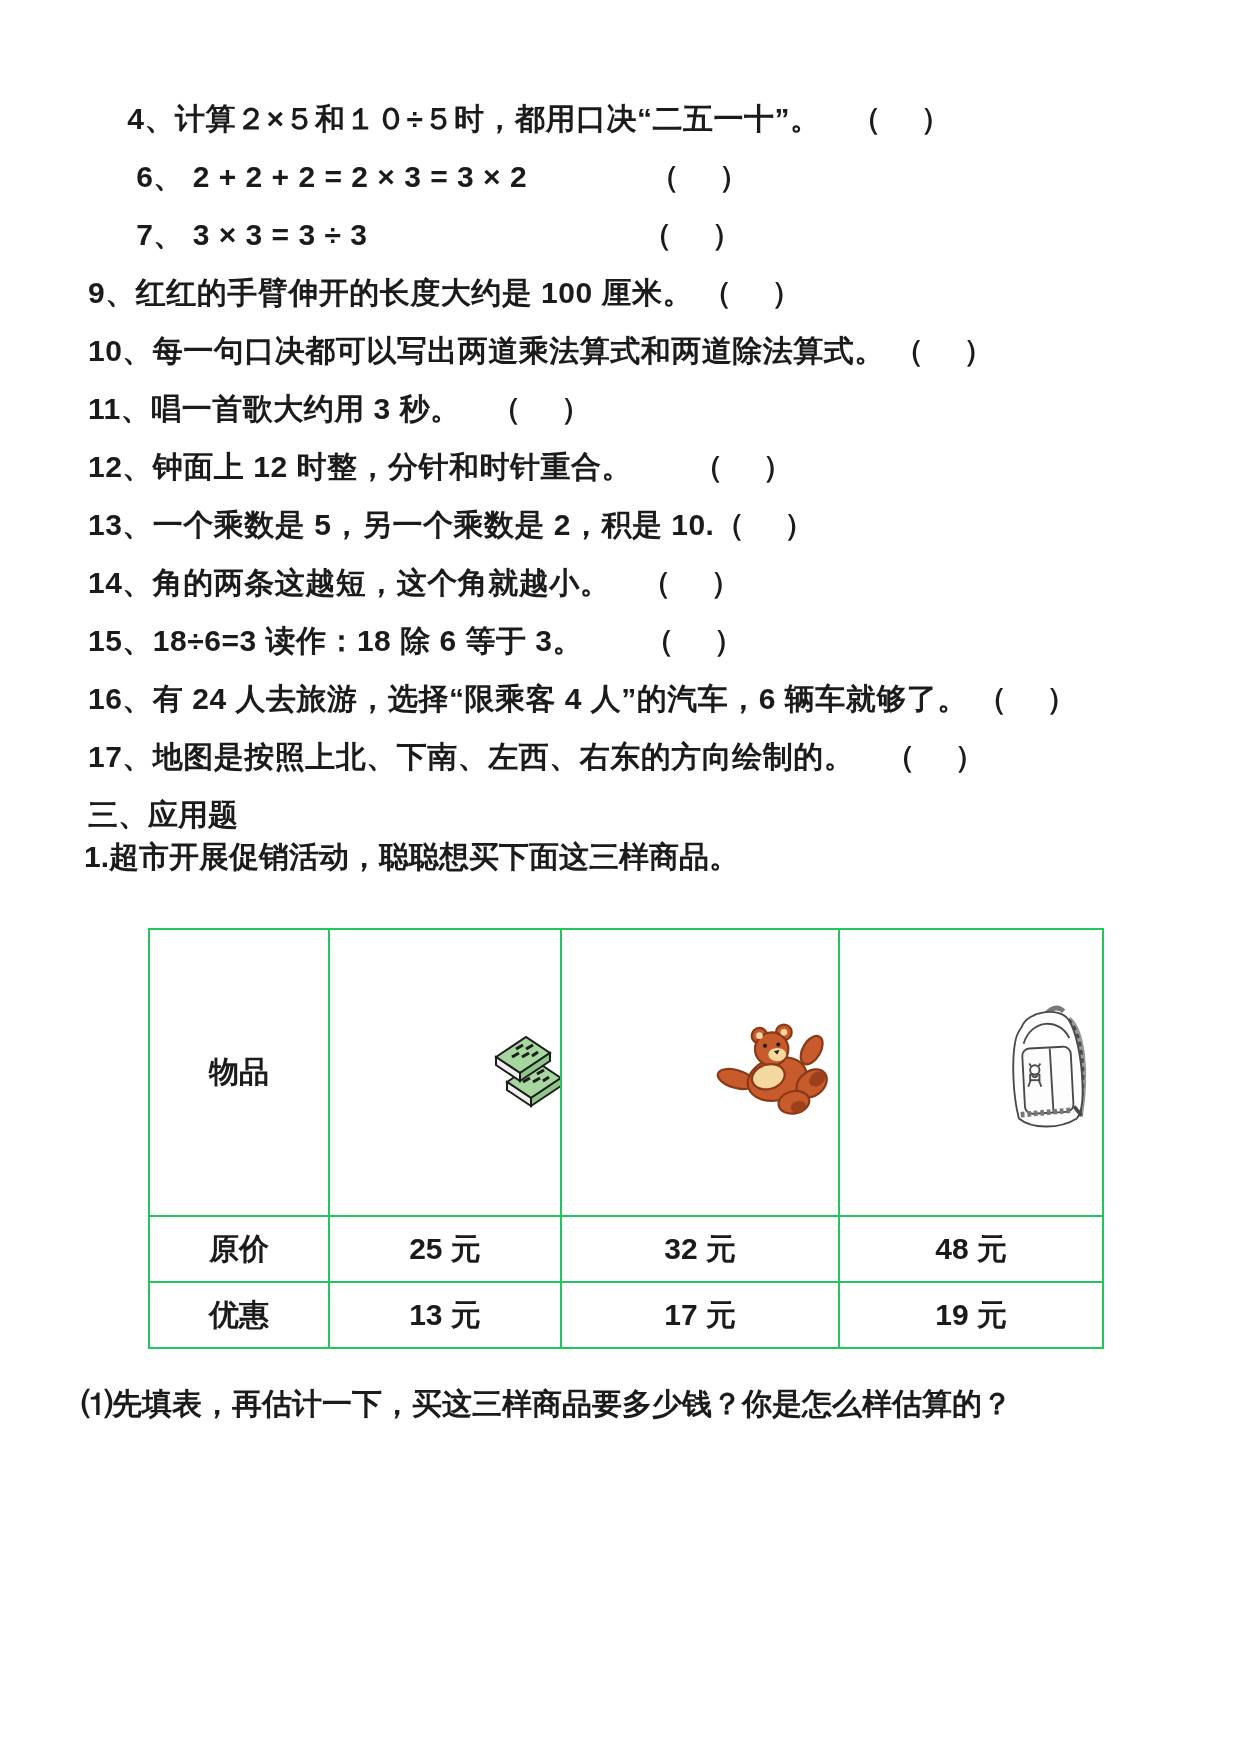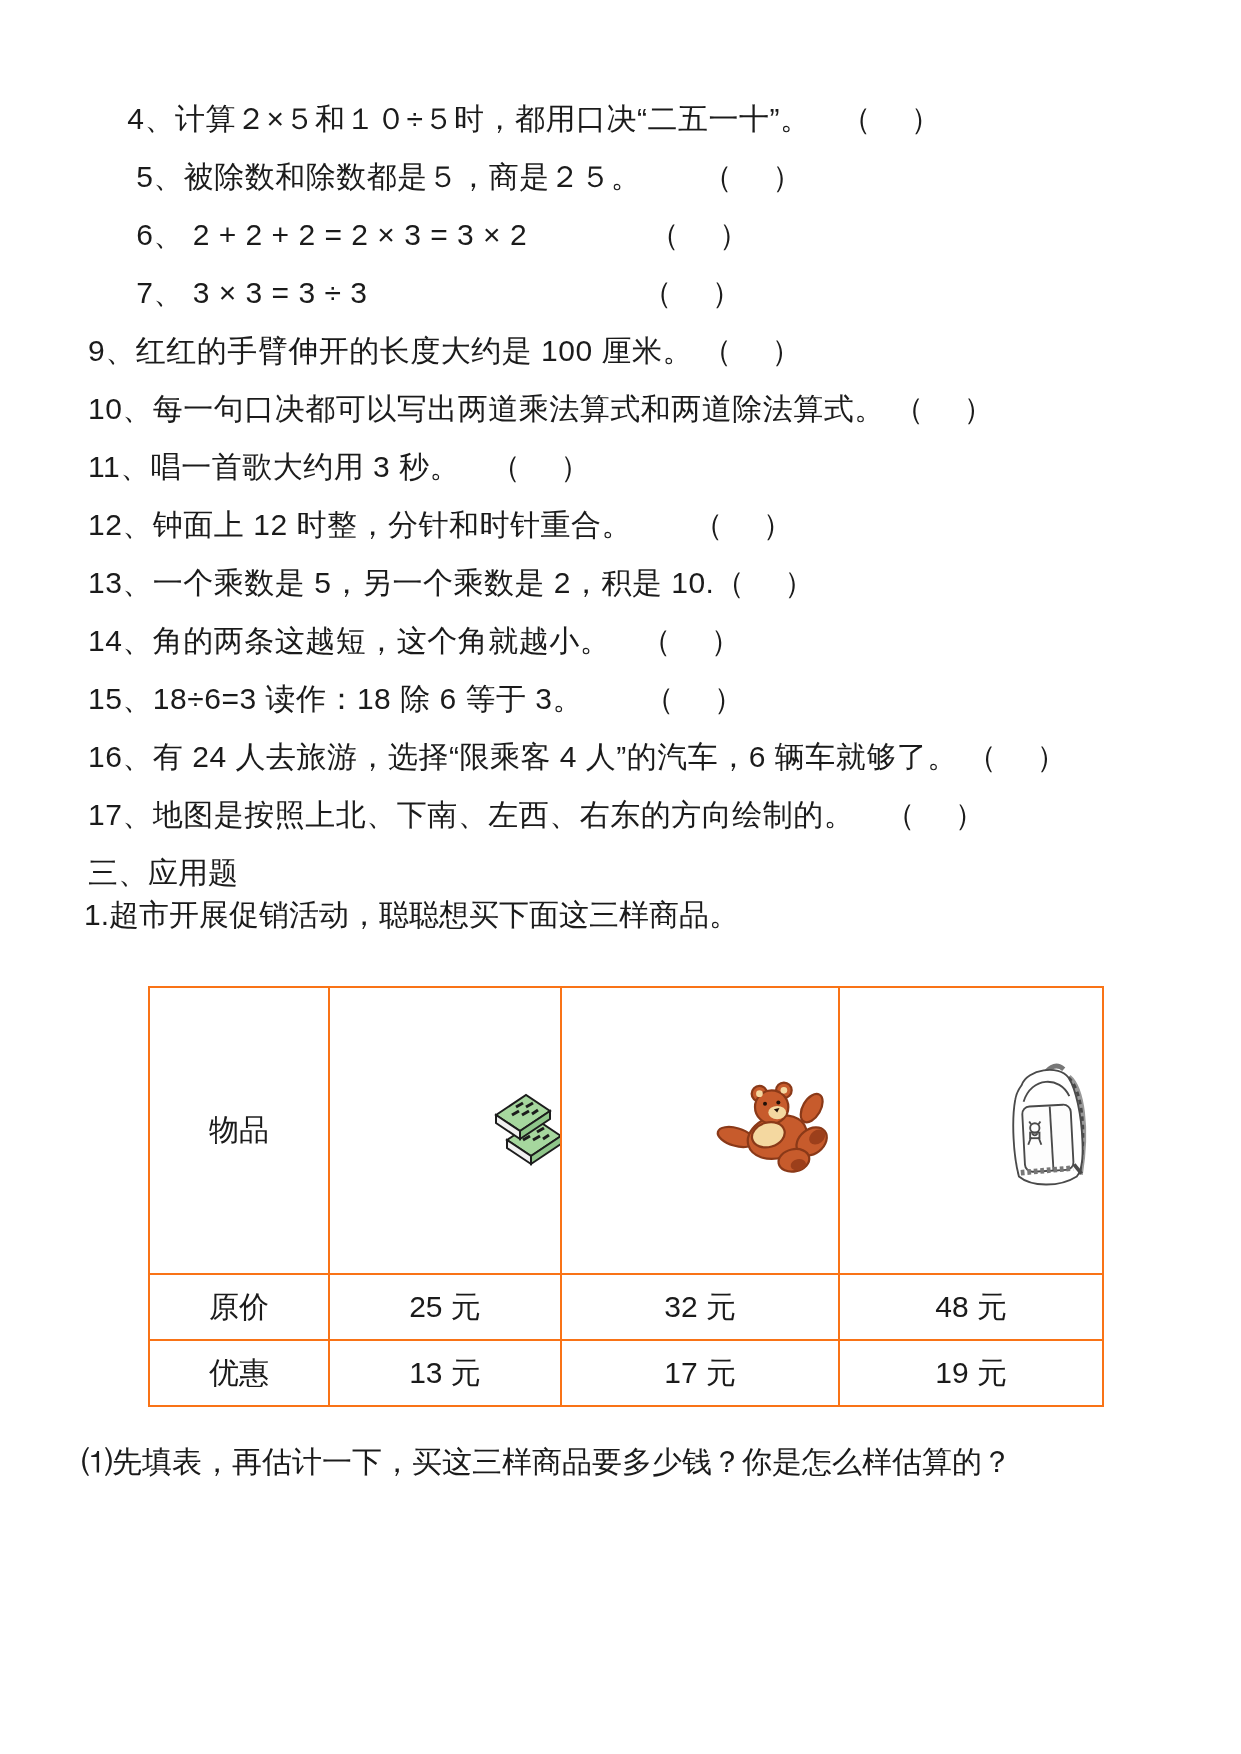--- a/index.html
+++ b/index.html
@@ -10,20 +10,21 @@
   body {
     width: 1241px;
     height: 1754px;
     position: relative;
     font-family: "Liberation Sans", "DejaVu Sans", sans-serif;
     color: #1b1b1b;
     overflow: hidden;
   }
   .content {
     padding: 102px 60px 0 88px;
+    font-weight: bold;
   }
   .q-line {
     font-size: 30px;
     line-height: 34px;
     margin-bottom: 24px;
     white-space: pre;
     letter-spacing: 0.5px;
   }
   .section-heading {
     font-size: 30px;
@@ -36,21 +37,21 @@
     line-height: 34px;
     margin-left: -4px;
     white-space: pre;
   }
   table.price-table {
     border-collapse: collapse;
     margin: 54px 0 0 60px;
     table-layout: fixed;
   }
   table.price-table td {
-    border: 2px solid #f97316;
+    border: 2px solid #22c55e;
     text-align: center;
     vertical-align: middle;
     font-size: 30px;
     white-space: pre;
     padding: 0;
   }
   tr.items-row td { height: 152px; }
   tr.price-row td { height: 64px; }
   tr.now-row td   { height: 74px; }
   .sub-question {
@@ -61,21 +62,20 @@
   }
   .icon-box { display: inline-block; vertical-align: middle; }
 </style>
 </head>
 <body>
 
 <div class="content">
 
   <div>
       <div class="q-line"><span>　 4、计算２×５和１０÷５时，都用口决“二五一十”。　</span><span>（　 ）</span></div>
-      <div class="q-line"><span>　  5、被除数和除数都是５，商是２５。　　</span><span>（　 ）</span></div>
       <div class="q-line"><span>　  6、 2 + 2 + 2 = 2 × 3 = 3 × 2　　　　</span><span>（　 ）</span></div>
       <div class="q-line"><span>　  7、 3 × 3 = 3 ÷ 3　　　　　　　　　</span><span>（　 ）</span></div>
       <div class="q-line"><span>9、红红的手臂伸开的长度大约是 100 厘米。 </span><span>（　 ）</span></div>
       <div class="q-line"><span>10、每一句口决都可以写出两道乘法算式和两道除法算式。 </span><span>（　 ）</span></div>
       <div class="q-line"><span>11、唱一首歌大约用 3 秒。　</span><span>（　 ）</span></div>
       <div class="q-line"><span>12、钟面上 12 时整，分针和时针重合。　　</span><span>（　 ）</span></div>
       <div class="q-line"><span>13、一个乘数是 5，另一个乘数是 2，积是 10.</span><span>（　 ）</span></div>
       <div class="q-line"><span>14、角的两条这越短，这个角就越小。　</span><span>（　 ）</span></div>
       <div class="q-line"><span>15、18÷6=3 读作：18 除 6 等于 3。　　</span><span>（　 ）</span></div>
       <div class="q-line"><span>16、有 24 人去旅游，选择“限乘客 4 人”的汽车，6 辆车就够了。 </span><span>（　 ）</span></div>

